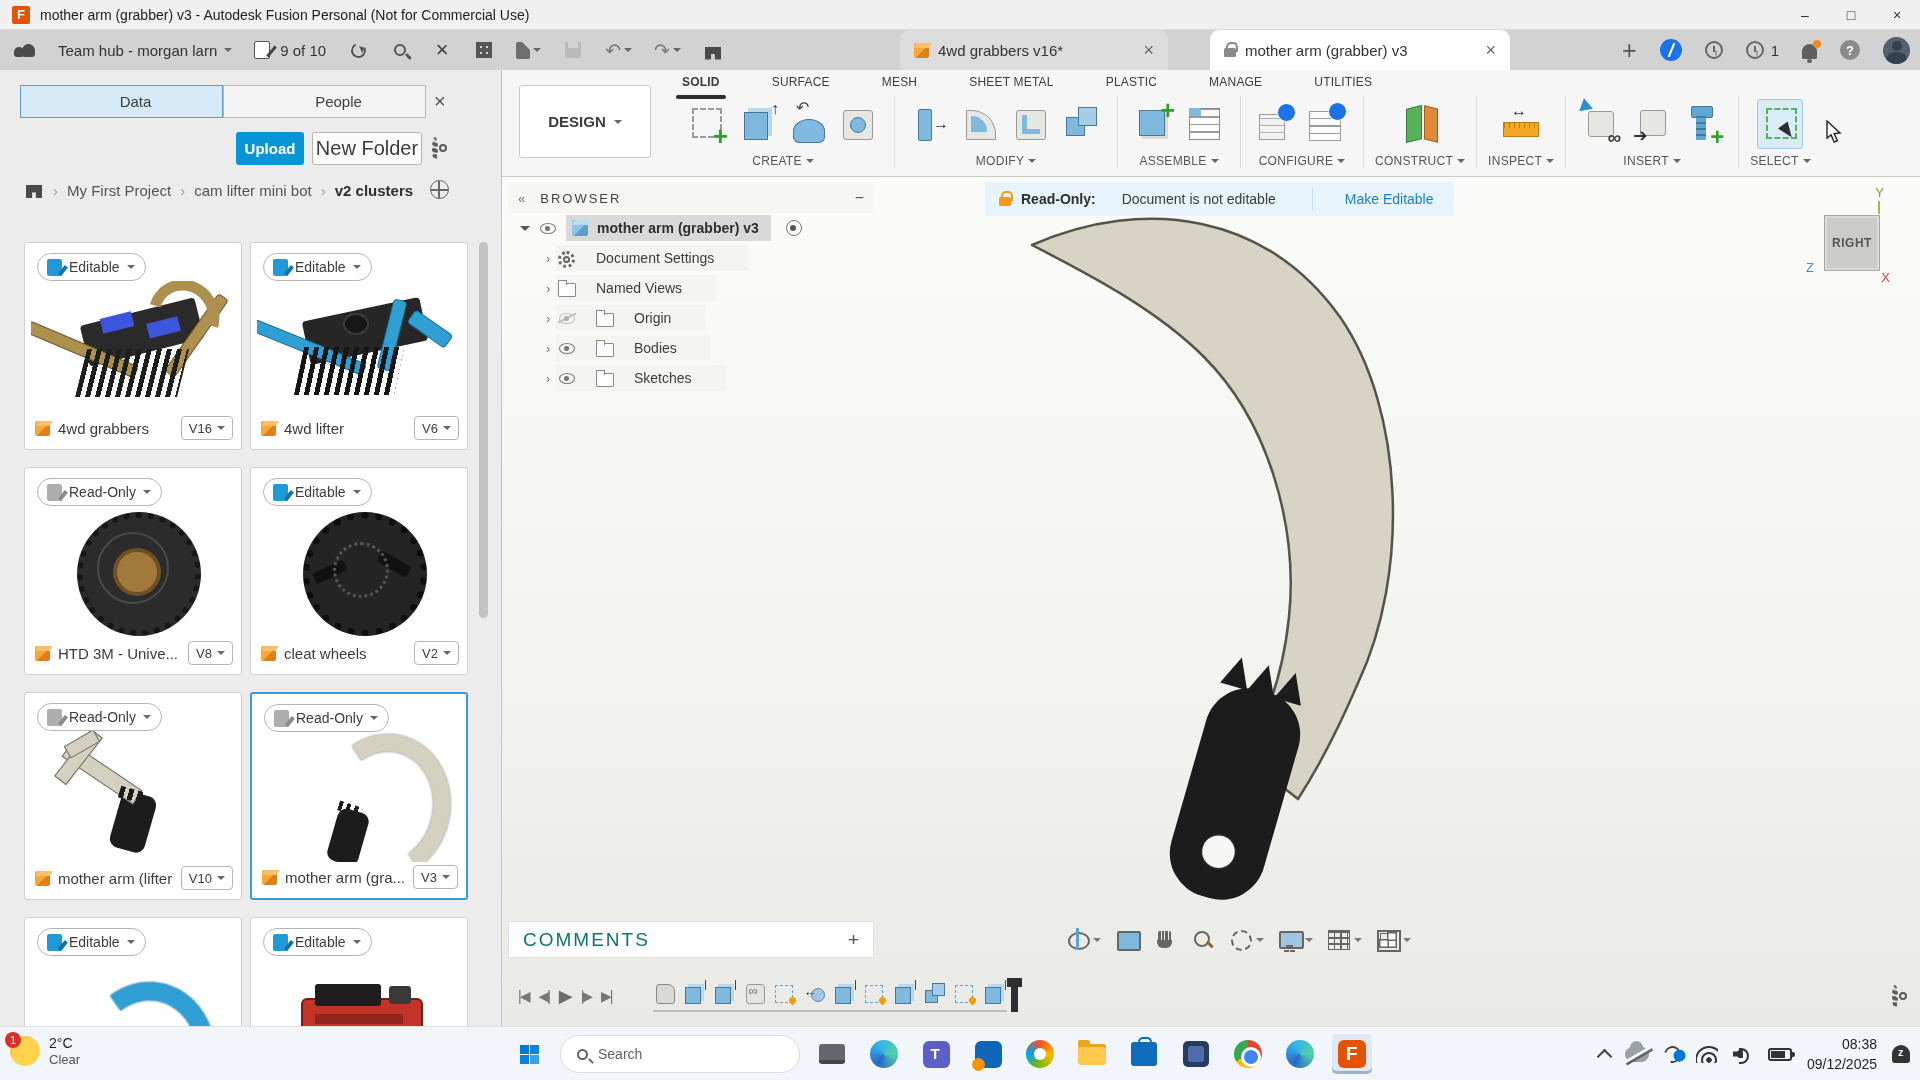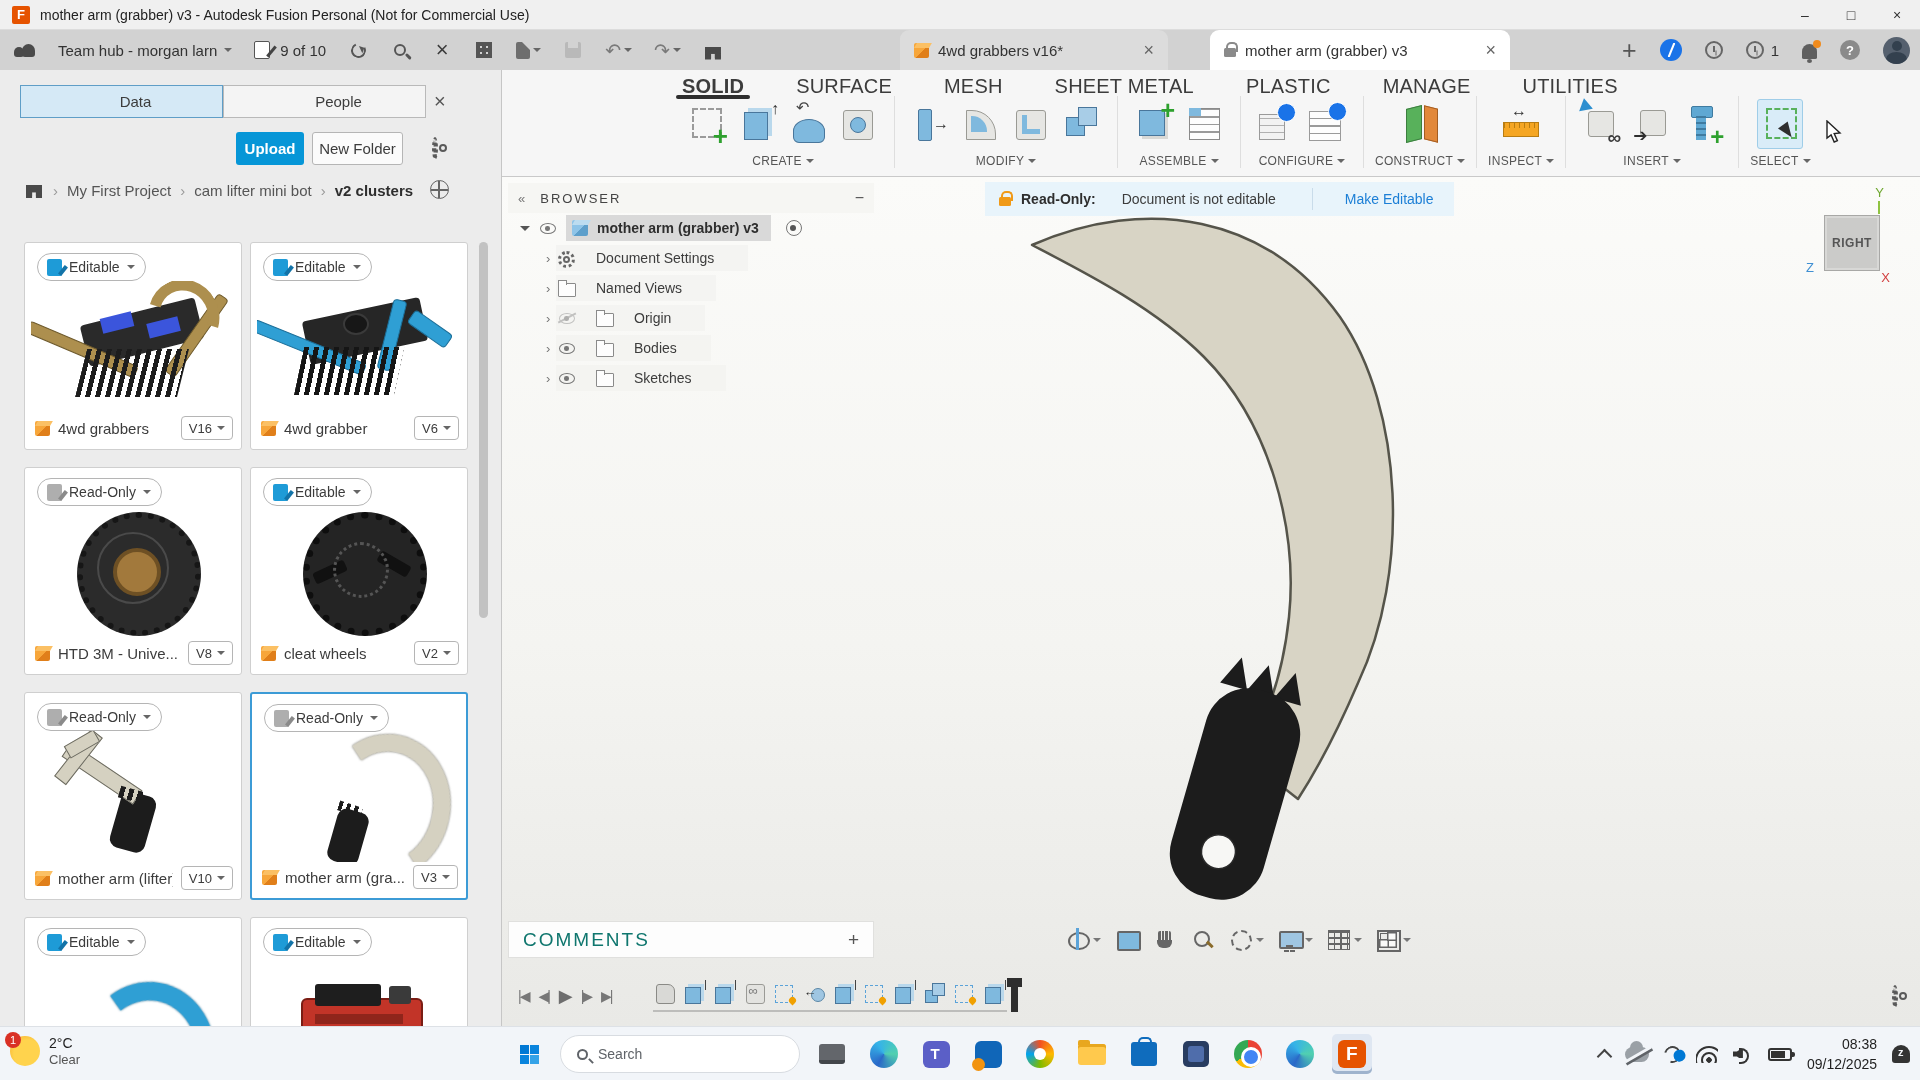--- a/index.html
+++ b/index.html
@@ -72,21 +72,21 @@
   .avatar::after{content:"";position:absolute;left:3px;top:15px;width:21px;height:14px;border-radius:50%;background:#33404e;}
 
   
   .data-panel{position:absolute;left:0;top:70px;width:502px;bottom:54px;background:#ececec;border-right:1px solid #c6c6c6;overflow:hidden;}
   .seg{position:absolute;left:20px;top:15px;width:406px;height:33px;display:flex;}
   .seg-tab{flex:1;display:flex;align-items:center;justify-content:center;font-size:15px;color:#3c3c3c;border:1px solid #b9b9b9;background:#f4f4f4;padding-left:28px;}
   .seg-tab.active{background:#d5e9f6;border-color:#5f9ec7;}
   .panel-close{position:absolute;left:434px;top:20px;font-size:20px;color:#555;}
   .btnrow{position:absolute;left:0;top:62px;width:502px;height:34px;}
   .btn-upload{position:absolute;left:236px;top:0;width:68px;height:33px;background:#0696d7;border:none;border-radius:3px;color:#fff;font-size:15px;font-weight:bold;}
-  .btn-newfolder{position:absolute;left:312px;top:0;width:91px;height:33px;background:#fbfbfb;border:1px solid #b5b5b5;border-radius:3px;color:#3c3c3c;font-size:15px;}
+  .btn-newfolder{position:absolute;left:312px;top:0;width:110px;height:33px;background:#fbfbfb;border:1px solid #b5b5b5;border-radius:3px;color:#3c3c3c;font-size:20px;}
   .icon-gear{width:17px;height:17px;border:3px dotted #5a5a5a;border-radius:50%;position:relative;}
   .icon-gear::after{content:"";position:absolute;left:3.5px;top:3.5px;width:4px;height:4px;border:2px solid #5a5a5a;border-radius:50%;}
   .panel-gear{position:absolute;left:432px;top:70px;}
   .crumbs{position:absolute;left:24px;top:112px;display:flex;align-items:center;gap:9px;font-size:15px;color:#555;}
   .crumbs .chev{color:#9a9a9a;font-size:15px;}
   .crumb-item{display:flex;align-items:center;gap:9px;}
   .crumb-item:first-child .chev{display:none;}
   .crumb-item:last-child .crumb-label{font-weight:bold;color:#2e2e2e;}
   .globe{position:absolute;left:430px;top:110px;width:19px;height:19px;border:1.5px solid #666;border-radius:50%;background:
      linear-gradient(0deg,transparent 44%,#666 44% 52%,transparent 52%),
@@ -143,21 +143,21 @@
   .hook-blue::after{content:"";position:absolute;left:60px;top:104px;width:34px;height:40px;background:#17648c;border-radius:9px;transform:rotate(16deg);}
   .box-red::before{content:"";position:absolute;left:44px;top:42px;width:118px;height:82px;background:#c23428;border:2px solid #7a1d14;border-radius:6px;}
   .box-red::after{content:"";position:absolute;left:58px;top:28px;width:66px;height:22px;background:#1e1e1e;border-radius:3px;}
   .box-red .a1{left:132px;top:30px;width:22px;height:18px;background:#3a3a3a;border-radius:3px;}
   .box-red .a2{left:58px;top:58px;width:88px;height:10px;background:#8f251b;}
 
   
   .ribbon{position:absolute;left:502px;top:70px;right:0;height:107px;background:#f6f6f6;border-bottom:1px solid #c9c9c9;}
   .design-box{position:absolute;left:17px;top:15px;width:132px;height:73px;background:#fff;border:1px solid #c9c9c9;border-radius:3px;display:flex;align-items:center;justify-content:center;gap:8px;font-size:15px;font-weight:bold;color:#3c3c3c;}
   .rtabs{position:absolute;left:178px;top:2px;height:24px;display:flex;gap:48px;}
-  .rtab{font-size:20px;color:#3c3c3c;letter-spacing:.2px;position:relative;padding:3px 2px;}
+  .rtab{font-size:12px;color:#3c3c3c;letter-spacing:.2px;position:relative;padding:3px 2px;}
   .rtab.active{font-weight:bold;}
   .rtab.active::after{content:"";position:absolute;left:-4px;right:-4px;bottom:-3px;height:4px;background:#2e2e2e;border-radius:2px;}
   .rgroups{position:absolute;left:170px;top:26px;display:flex;align-items:flex-start;}
   .rgroup{display:flex;flex-direction:column;align-items:center;padding:0 11px;}
   .rgroup + .rgroup{border-left:1px solid #dedede;}
   .ricons{display:flex;align-items:center;height:56px;}
   .rlabel{font-size:12px;color:#555;display:flex;align-items:center;gap:4px;margin-top:2px;letter-spacing:.3px;}
   .ric{width:46px;height:50px;position:relative;margin:0 2px;}
   .ric i{position:absolute;display:none;}
   .ric.sketch::before{content:"";position:absolute;left:7px;top:9px;width:26px;height:26px;border:2px dashed #9a9a9a;}
@@ -510,21 +510,21 @@
           <span class="caret"></span>
         </div>
         <div class="thumb grabber-blue">
           <i class="a1"></i>
           <i class="a2"></i>
           <i class="a3"></i>
           <i class="a4"></i>
         </div>
         <div class="caption">
           <span class="cube-sm"></span>
-          <span class="name">4wd grabber</span>
+          <span class="name">4wd lifter</span>
           <span class="vpill">
             <span>V6</span>
             <span class="caret"></span>
           </span>
         </div>
       </div>
       <div class="card">
         <div class="pill">
           <span class="s-ico readonly"></span>
           <span class="s-label">Read-Only</span>
@@ -634,20 +634,24 @@
           <i class="a3"></i>
           <i class="a4"></i>
         </div>
 
       </div>
     </div>
   <div class="scrollbar"></div>
 </div>
 
 <div class="ribbon">
+  <div class="design-box">
+    <span>DESIGN</span>
+    <span class="caret"></span>
+  </div>
   <div class="rtabs">
 
   <span class="rtab active">SOLID</span>
       <span class="rtab">SURFACE</span>
       <span class="rtab">MESH</span>
       <span class="rtab">SHEET METAL</span>
       <span class="rtab">PLASTIC</span>
       <span class="rtab">MANAGE</span>
       <span class="rtab">UTILITIES</span>
     </div>

